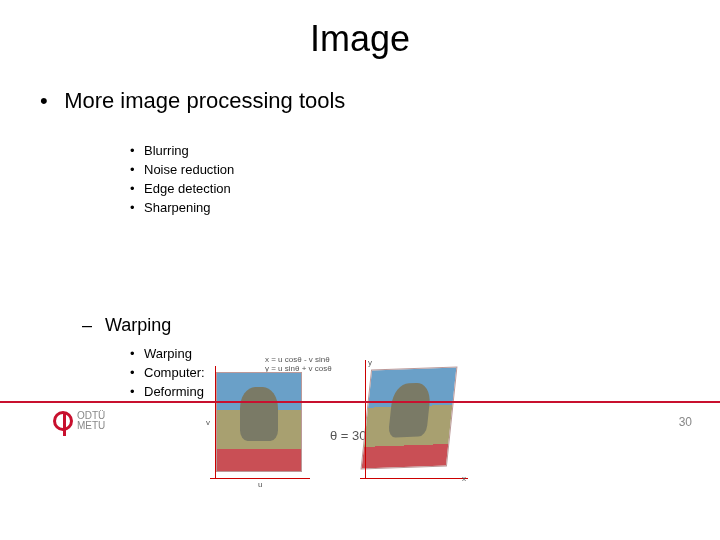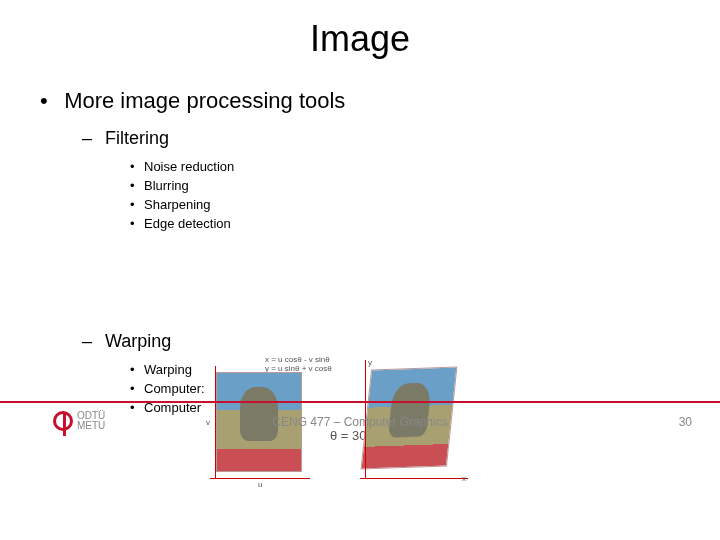--- a/index.html
+++ b/index.html
@@ -1,20 +1,20 @@
 <!DOCTYPE html>
 <html><head>
 <meta charset="utf-8">
 <style>
   * { margin: 0; padding: 0; box-sizing: border-box; }
   html, body { width: 720px; height: 540px; font-family: Arial, Helvetica, sans-serif; background: #fff; color: #000; }
   .slide { position: relative; width: 720px; height: 437px; }
   .title { text-align: center; font-size: 36px; font-weight: 400; padding-top: 18px; }
   .content { padding: 28px 0 0 40px; }
-  .lvl1 { font-size: 22px; margin-bottom: 14px; }
+  .lvl1 { font-size: 22px; margin-bottom: 29px; }
   .lvl1 .bullet { display:inline-block; width: 18px; }
   .lvl2 { font-size: 18px; margin: 0 0 10px 42px; }
   .lvl3 { font-size: 13px; margin: 0 0 4px 90px; }
   .lvl2 .dash { display:inline-block; width: 18px; }
   .lvl3 .dot { display:inline-block; width: 14px; }
   .warp-block { margin-top: 100px; }
   .warp-figure { position:absolute; left: 210px; top: 348px; width: 260px; height: 130px; margin-top: 8px; }
   .fig-eq { position:absolute; left: 55px; top: 0; font-size: 8px; color:#555; line-height:1.1; }
   .fig-theta { position:absolute; left:120px; top:72px; font-size:13px; color:#555; }
   .thumb { position:absolute; width:86px; height:100px; border:1px solid #b99; background: linear-gradient(#6aa0c8 0%,#6aa0c8 38%,#a8a070 38%,#a8a070 78%,#c94f55 78%,#c94f55 100%); }
@@ -38,37 +38,33 @@
 <div class="slide">
 
   <div class="title">Image</div>
 
   <div class="content">
     <div class="lvl1">
       <span class="bullet">•</span>
       <span>More image processing tools</span>
     </div>
 
-    <div class="lvl2">
-      <span class="dash">–</span>
-      <span>Filtering</span>
-    </div>
+    <div class="lvl3"><span class="dot">•</span><span>Blurring</span></div>
     <div class="lvl3"><span class="dot">•</span><span>Noise reduction</span></div>
-    <div class="lvl3"><span class="dot">•</span><span>Blurring</span></div>
+    <div class="lvl3"><span class="dot">•</span><span>Edge detection</span></div>
     <div class="lvl3"><span class="dot">•</span><span>Sharpening</span></div>
-    <div class="lvl3"><span class="dot">•</span><span>Edge detection</span></div>
 
     <div class="warp-block">
       <div class="lvl2">
         <span class="dash">–</span>
         <span>Warping</span>
       </div>
       <div class="lvl3"><span class="dot">•</span><span>Warping</span></div>
       <div class="lvl3"><span class="dot">•</span><span>Computer:</span></div>
-      <div class="lvl3"><span class="dot">•</span><span>Computer</span></div>
+      <div class="lvl3"><span class="dot">•</span><span>Deforming</span></div>
     </div>
   </div>
 
   <div class="warp-figure">
     <div class="fig-eq">
       <div>x = u cosθ - v sinθ</div>
       <div>y = u sinθ + v cosθ</div>
     </div>
     <div class="fig-theta">θ = 30</div>
 
@@ -90,17 +86,16 @@
   </div>
 
   <div class="footer">
     <div class="logo">
       <div class="logo-mark"></div>
       <div class="logo-text">
         <div>ODTÜ</div>
         <div>METU</div>
       </div>
     </div>
-    <div class="footer-center">CENG 477 – Computer Graphics</div>
     <div class="page-num">30</div>
   </div>
 
 </div>
 
 </body></html>

